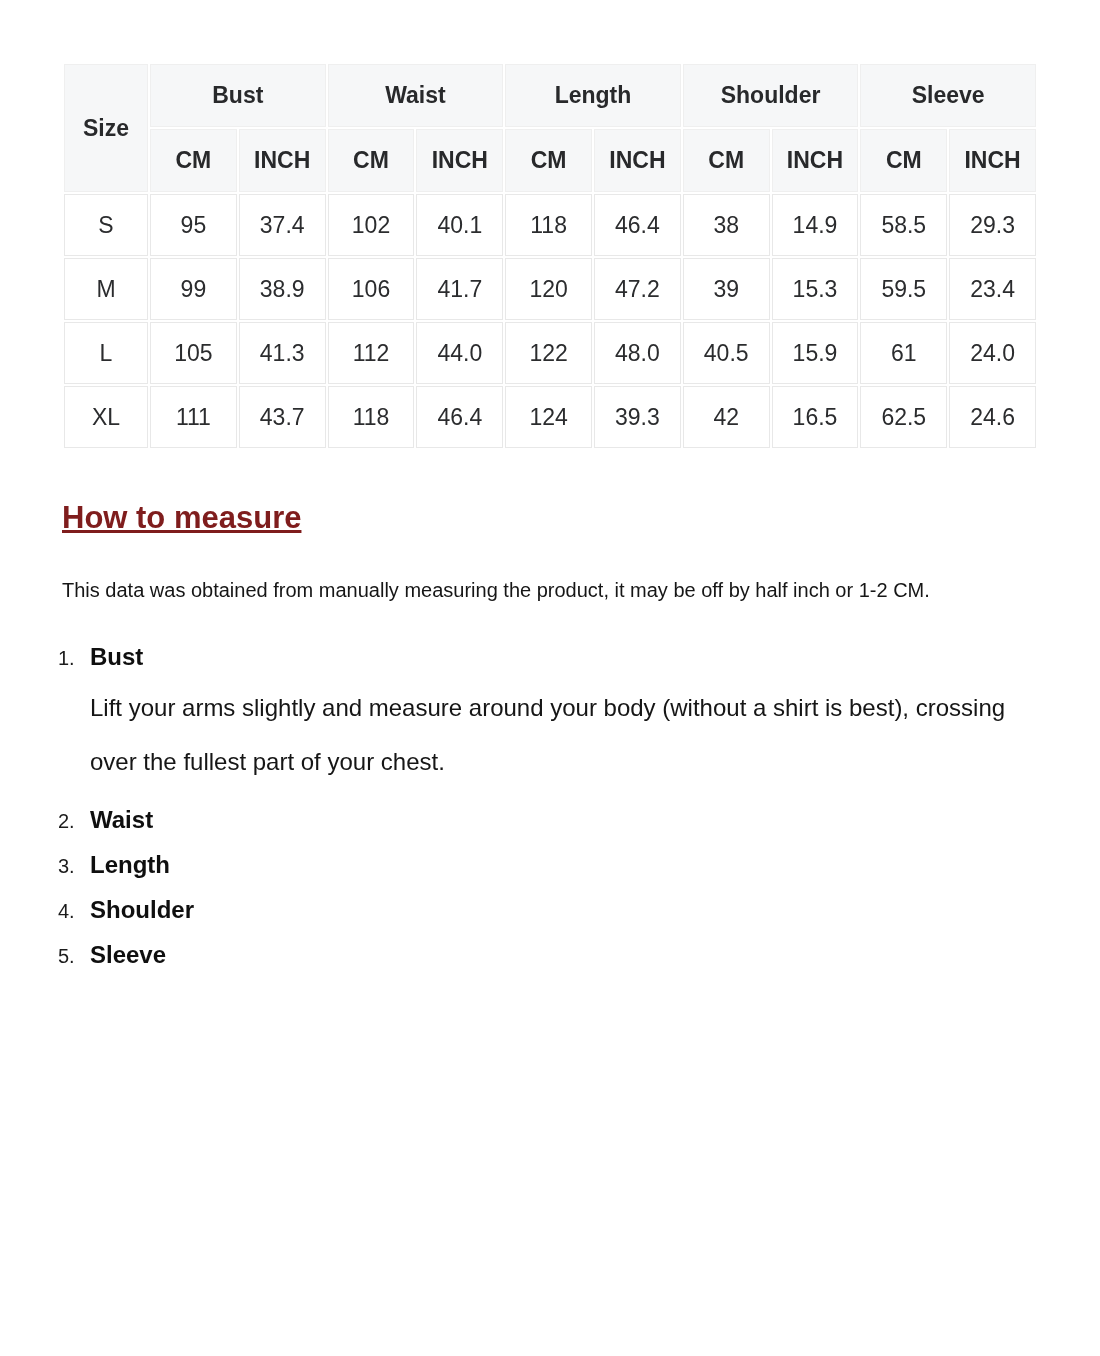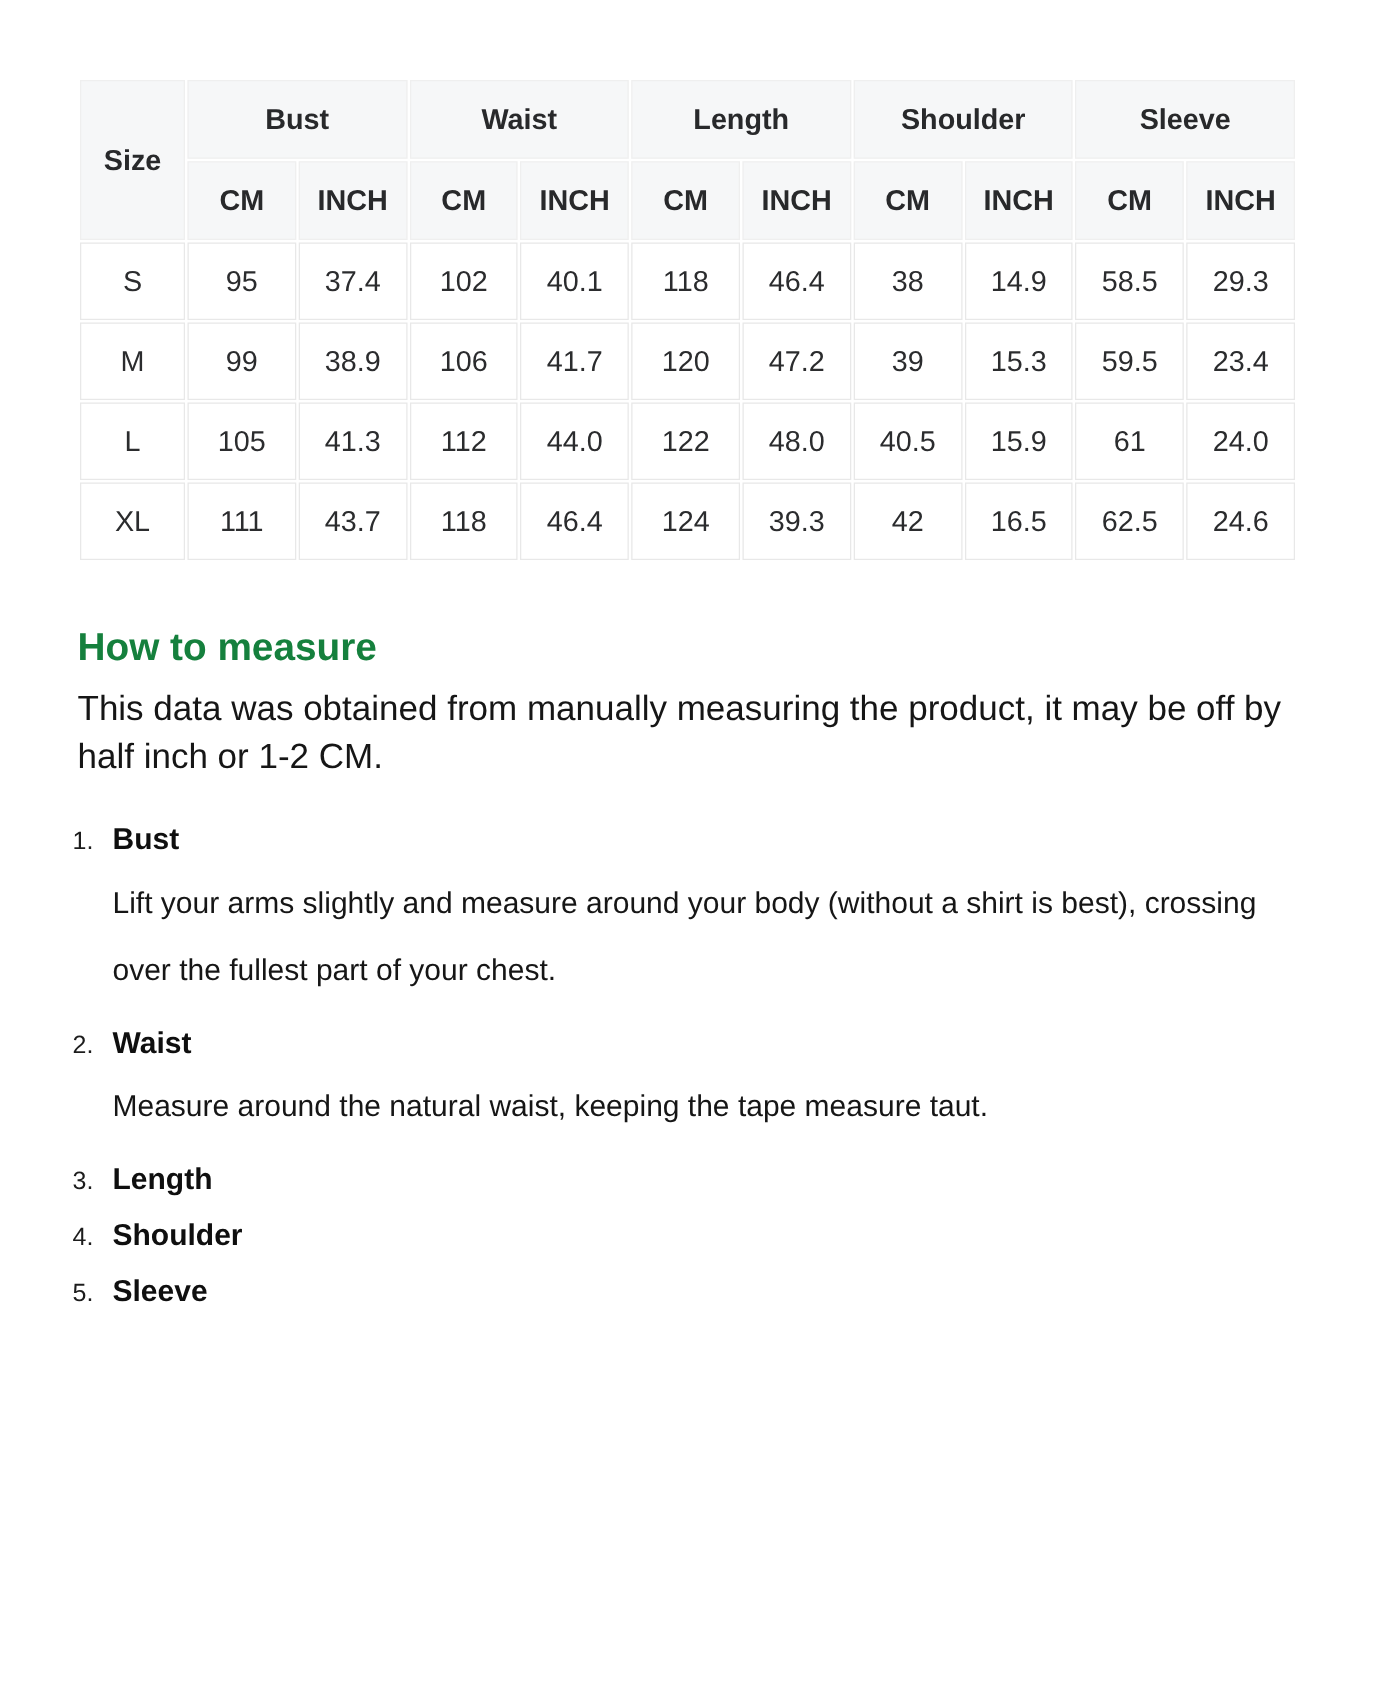--- a/index.html
+++ b/index.html
@@ -41,29 +41,30 @@
   table.size-chart tbody tr { height: 62px; }
   table.size-chart tbody td {
     background: #ffffff;
     border: 1px solid #e8e8e8;
     font-weight: normal;
     color: #2b2c2e;
   }
 
   
   .htm-heading {
-    margin: 50px 0 12px 0;
+    margin: 50px 0 35px 0;
     font-size: 31px;
     line-height: 36px;
     font-weight: bold;
-    color: #15803d;
+    color: #7f1d1d;
+    text-decoration: underline;
   }
   .htm-intro {
     margin: 0 0 34px 0;
-    font-size: 28px;
+    font-size: 20px;
     line-height: 38px;
     max-width: 976px;
     color: #161616;
   }
   ol.steps {
     list-style: none;
     margin: 0;
     padding: 0 0 0 0;
   }
   ol.steps li.step { margin: 0 0 17px 0; }
@@ -199,21 +200,20 @@
         <span class="step-num">1.</span>
         <span class="step-label">Bust</span>
       </div>
       <p class="step-desc">Lift your arms slightly and measure around your body (without a shirt is best), crossing over the fullest part of your chest.</p>
     </li>
     <li class="step">
       <div class="step-head">
         <span class="step-num">2.</span>
         <span class="step-label">Waist</span>
       </div>
-      <p class="step-desc">Measure around the natural waist, keeping the tape measure taut.</p>
     </li>
     <li class="step">
       <div class="step-head">
         <span class="step-num">3.</span>
         <span class="step-label">Length</span>
       </div>
     </li>
     <li class="step">
       <div class="step-head">
         <span class="step-num">4.</span>

